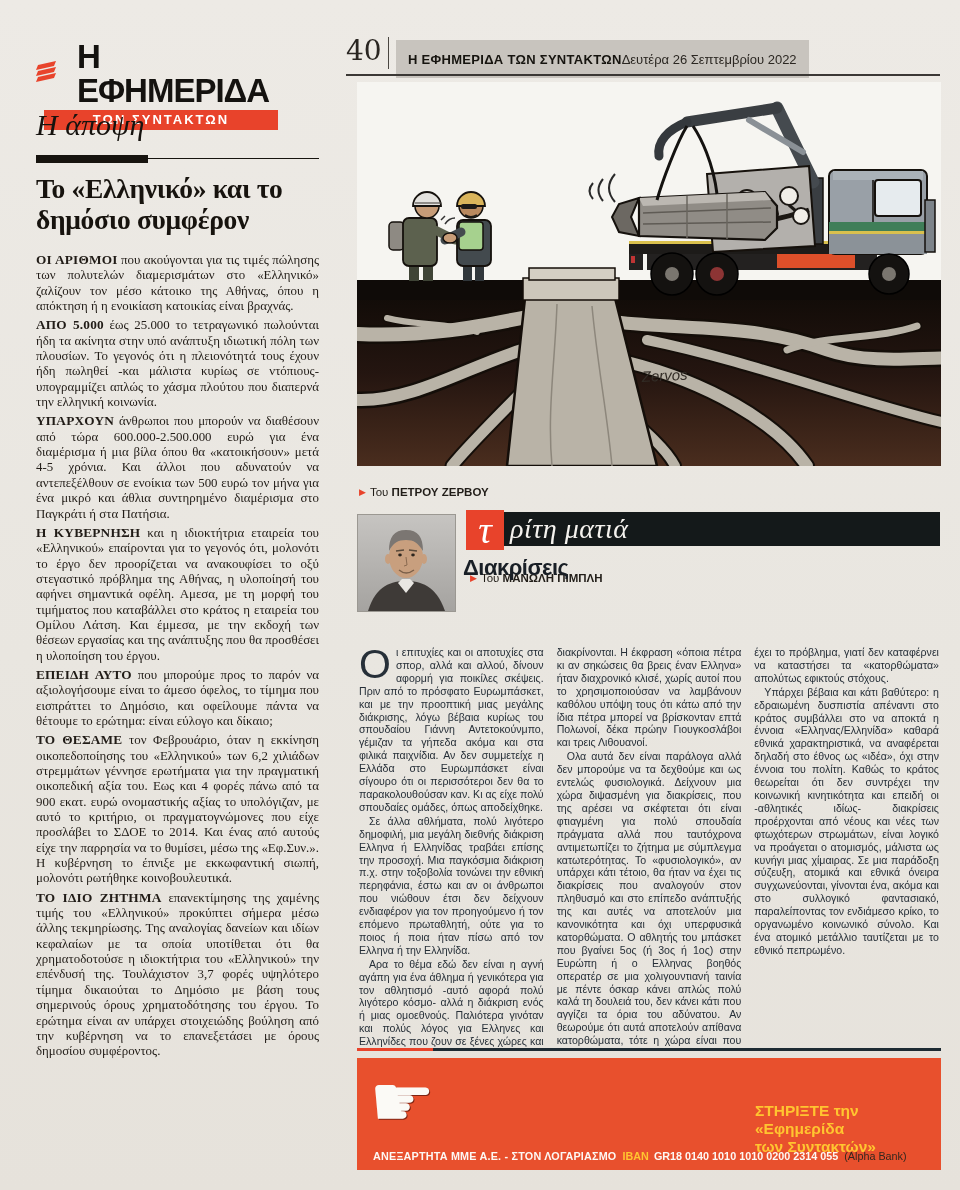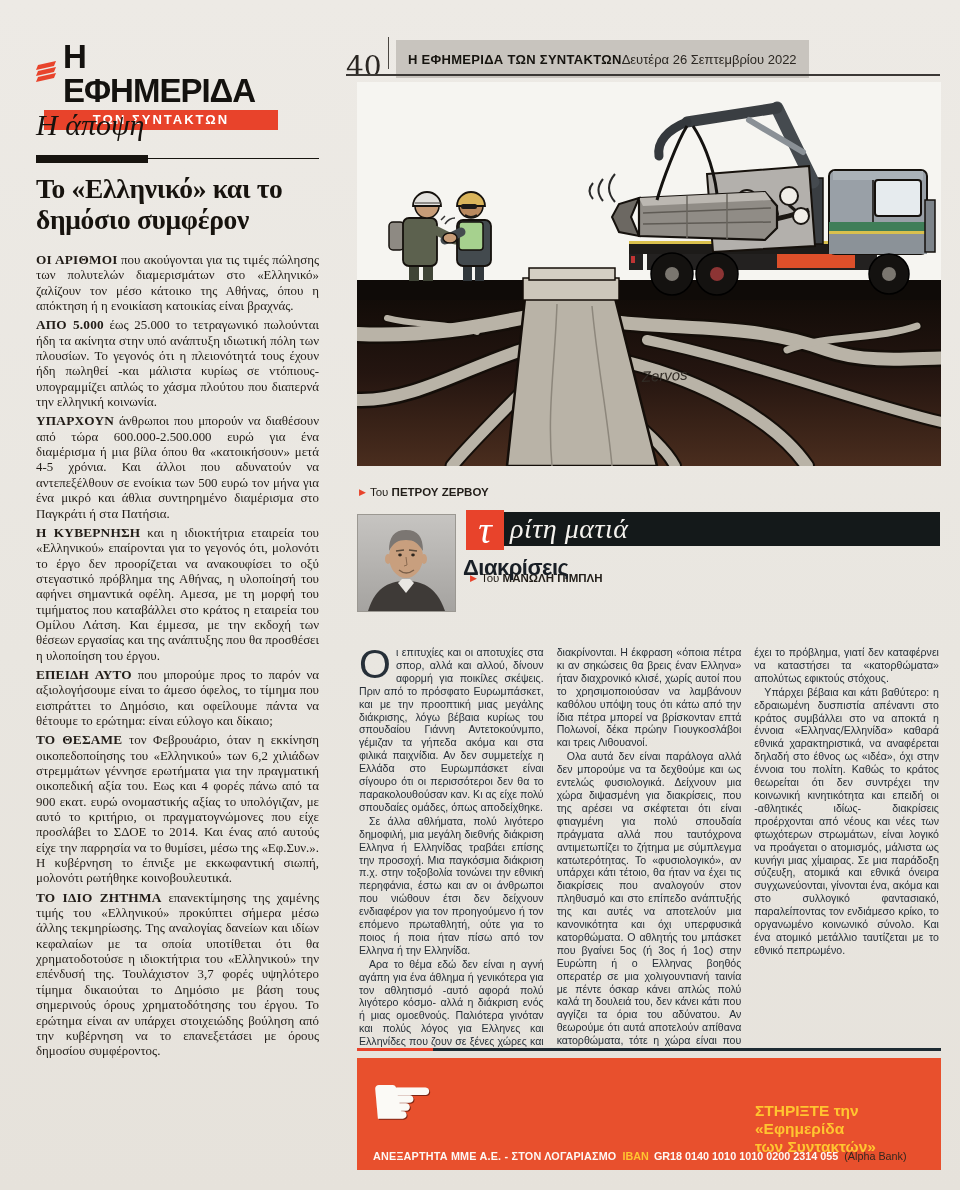--- a/index.html
+++ b/index.html
@@ -1,27 +1,27 @@
 <!DOCTYPE html>
 <html lang="el"><head>
 <meta charset="utf-8">
 <style>
   html,body{margin:0;padding:0;}
   body{width:960px;height:1190px;font-family:"Liberation Sans","DejaVu Sans",sans-serif;}
   .sheet{position:relative;width:960px;height:1190px;overflow:hidden;
          background:linear-gradient(180deg,#edeae5 0%,#e9e6e0 55%,#e6e2db 100%);}
   
   .masthead{position:absolute;left:36px;top:40px;width:250px;}
-  .masthead-row{display:flex;align-items:center;gap:5px;}
+  .masthead-row{display:flex;align-items:center;gap:19px;}
   .masthead-title{font-weight:900;font-size:33px;line-height:34px;letter-spacing:-1px;color:#14120f;}
   .masthead-bar{margin:2px 0 0 8px;width:234px;background:#e8432b;color:#fff;text-align:center;
                 font-weight:bold;font-size:13px;line-height:20px;letter-spacing:2px;}
   
   .top-header{position:absolute;left:346px;top:36px;width:594px;height:42px;}
-  .pagenum{position:absolute;left:0;top:16px;font-family:"DejaVu Serif","Liberation Serif",serif;
+  .pagenum{position:absolute;left:0;top:0;font-family:"DejaVu Serif","Liberation Serif",serif;
            font-size:28px;line-height:30px;color:#2a2622;}
   .vline{position:absolute;left:42px;top:1px;width:1px;height:32px;background:#4a4641;}
   .strip{position:absolute;left:50px;top:4px;height:38px;background:#c8c4be;display:flex;
          align-items:center;padding:0 12px;white-space:nowrap;}
   .strip-title{font-weight:bold;font-size:13px;color:#16140f;letter-spacing:.3px;}
   .strip-date{font-size:13px;color:#2b2722;}
   .header-rule{position:absolute;left:0;top:38px;width:594px;height:2px;background:#3b3835;}
   
   .section-label{position:absolute;left:36px;top:108px;font-family:"Liberation Serif","DejaVu Serif",serif;
                  font-style:italic;font-size:30px;color:#16130f;}

